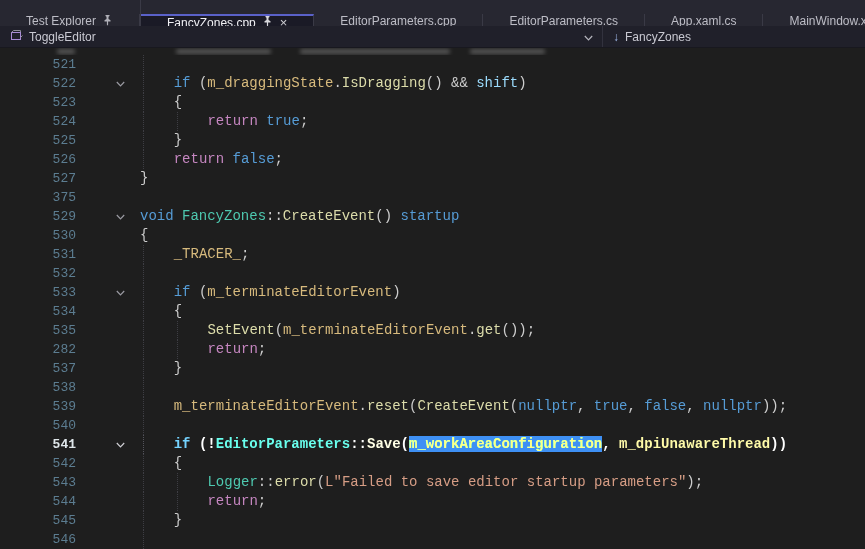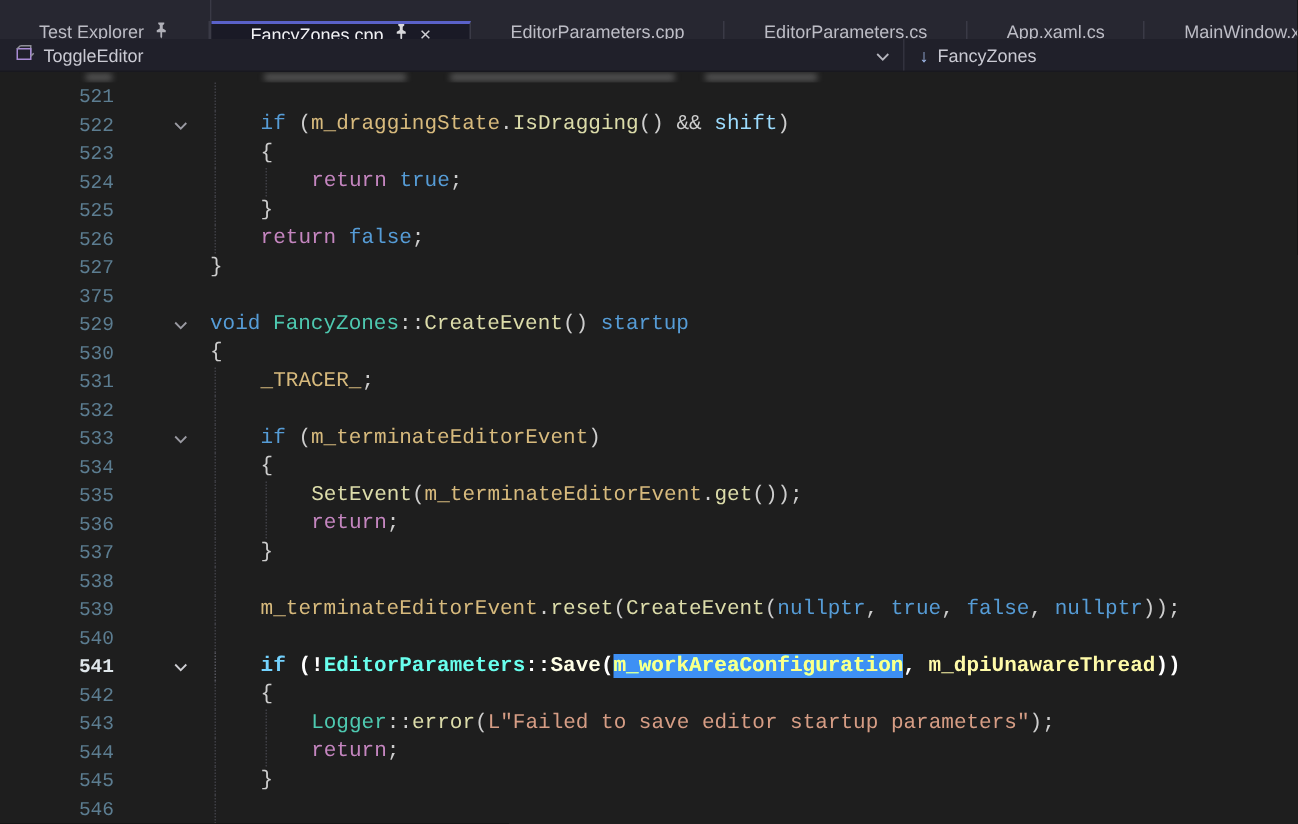--- a/index.html
+++ b/index.html
@@ -153,21 +153,21 @@
               <polyline points="0.8,1 4.5,4.8 8.2,1" fill="none" stroke="currentColor" stroke-width="1.2"></polyline>
             </svg></span><span class="code"><span class="indent-text" style="padding-left: 0px;"><span class="tk-kw">void</span><span class="tk-plain"> </span><span class="tk-type">FancyZones</span><span class="tk-plain">::</span><span class="tk-fn">CreateEvent</span><span class="tk-plain">() </span><span class="tk-kw">startup</span></span></span></div>
         <div class="row"><span class="ln">530</span><span class="foldcol"></span><span class="code"><span class="indent-text" style="padding-left: 0px;"><span class="tk-plain">{</span></span></span></div>
         <div class="row"><span class="ln">531</span><span class="foldcol"></span><span class="code"><i class="guide" style="left: 3px;"></i><span class="indent-text" style="padding-left: 33.72px;"><span class="tk-field">_TRACER_</span><span class="tk-plain">;</span></span></span></div>
         <div class="row"><span class="ln">532</span><span class="foldcol"></span><span class="code"><i class="guide" style="left: 3px;"></i><span class="indent-text" style="padding-left: 0px;"></span></span></div>
         <div class="row"><span class="ln">533</span><span class="foldcol"><svg width="9" height="6" viewBox="0 0 9 6">
               <polyline points="0.8,1 4.5,4.8 8.2,1" fill="none" stroke="currentColor" stroke-width="1.2"></polyline>
             </svg></span><span class="code"><i class="guide" style="left: 3px;"></i><span class="indent-text" style="padding-left: 33.72px;"><span class="tk-kw">if</span><span class="tk-plain"> (</span><span class="tk-field">m_terminateEditorEvent</span><span class="tk-plain">)</span></span></span></div>
         <div class="row"><span class="ln">534</span><span class="foldcol"></span><span class="code"><i class="guide" style="left: 3px;"></i><span class="indent-text" style="padding-left: 33.72px;"><span class="tk-plain">{</span></span></span></div>
         <div class="row"><span class="ln">535</span><span class="foldcol"></span><span class="code"><i class="guide" style="left: 3px;"></i><i class="guide" style="left: 36.72px;"></i><span class="indent-text" style="padding-left: 67.44px;"><span class="tk-fn">SetEvent</span><span class="tk-plain">(</span><span class="tk-field">m_terminateEditorEvent</span><span class="tk-plain">.</span><span class="tk-fn">get</span><span class="tk-plain">());</span></span></span></div>
-        <div class="row"><span class="ln">536</span><span class="foldcol"></span><span class="code"><i class="guide" style="left: 3px;"></i><i class="guide" style="left: 36.72px;"></i><span class="indent-text" style="padding-left: 67.44px;"><span class="tk-ctrl">return</span><span class="tk-plain">;</span></span></span></div>
+        <div class="row"><span class="ln">282</span><span class="foldcol"></span><span class="code"><i class="guide" style="left: 3px;"></i><i class="guide" style="left: 36.72px;"></i><span class="indent-text" style="padding-left: 67.44px;"><span class="tk-ctrl">return</span><span class="tk-plain">;</span></span></span></div>
         <div class="row"><span class="ln">537</span><span class="foldcol"></span><span class="code"><i class="guide" style="left: 3px;"></i><span class="indent-text" style="padding-left: 33.72px;"><span class="tk-plain">}</span></span></span></div>
         <div class="row"><span class="ln">538</span><span class="foldcol"></span><span class="code"><i class="guide" style="left: 3px;"></i><span class="indent-text" style="padding-left: 0px;"></span></span></div>
         <div class="row"><span class="ln">539</span><span class="foldcol"></span><span class="code"><i class="guide" style="left: 3px;"></i><span class="indent-text" style="padding-left: 33.72px;"><span class="tk-field">m_terminateEditorEvent</span><span class="tk-plain">.</span><span class="tk-fn">reset</span><span class="tk-plain">(</span><span class="tk-fn">CreateEvent</span><span class="tk-plain">(</span><span class="tk-kw">nullptr</span><span class="tk-plain">, </span><span class="tk-kw">true</span><span class="tk-plain">, </span><span class="tk-kw">false</span><span class="tk-plain">, </span><span class="tk-kw">nullptr</span><span class="tk-plain">));</span></span></span></div>
         <div class="row"><span class="ln">540</span><span class="foldcol"></span><span class="code"><i class="guide" style="left: 3px;"></i><span class="indent-text" style="padding-left: 0px;"></span></span></div>
         <div class="row em"><span class="ln">541</span><span class="foldcol"><svg width="9" height="6" viewBox="0 0 9 6">
               <polyline points="0.8,1 4.5,4.8 8.2,1" fill="none" stroke="currentColor" stroke-width="1.2"></polyline>
             </svg></span><span class="code"><i class="guide" style="left: 3px;"></i><span class="indent-text" style="padding-left: 33.72px;"><span class="tk-kw">if</span><span class="tk-plain"> (!</span><span class="tk-type">EditorParameters</span><span class="tk-plain">::</span><span class="tk-fn">Save</span><span class="tk-plain">(</span><span class="tk-sel">m_workAreaConfiguration</span><span class="tk-plain">, </span><span class="tk-field">m_dpiUnawareThread</span><span class="tk-plain">))</span></span></span></div>
         <div class="row"><span class="ln">542</span><span class="foldcol"></span><span class="code"><i class="guide" style="left: 3px;"></i><span class="indent-text" style="padding-left: 33.72px;"><span class="tk-plain">{</span></span></span></div>
         <div class="row"><span class="ln">543</span><span class="foldcol"></span><span class="code"><i class="guide" style="left: 3px;"></i><i class="guide" style="left: 36.72px;"></i><span class="indent-text" style="padding-left: 67.44px;"><span class="tk-type">Logger</span><span class="tk-plain">::</span><span class="tk-fn">error</span><span class="tk-plain">(</span><span class="tk-str">L"Failed to save editor startup parameters"</span><span class="tk-plain">);</span></span></span></div>
         <div class="row"><span class="ln">544</span><span class="foldcol"></span><span class="code"><i class="guide" style="left: 3px;"></i><i class="guide" style="left: 36.72px;"></i><span class="indent-text" style="padding-left: 67.44px;"><span class="tk-ctrl">return</span><span class="tk-plain">;</span></span></span></div>

